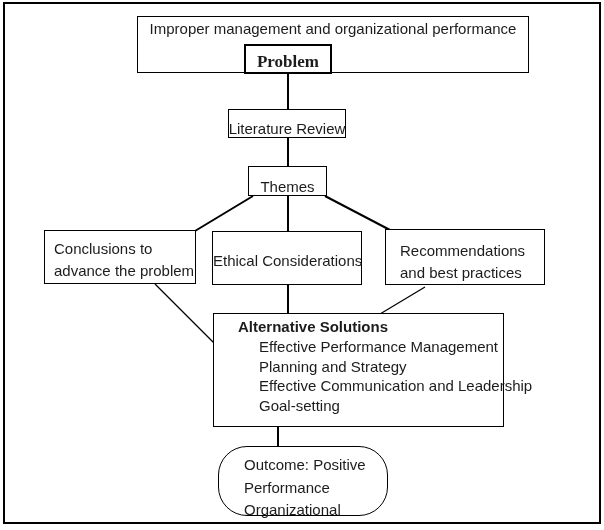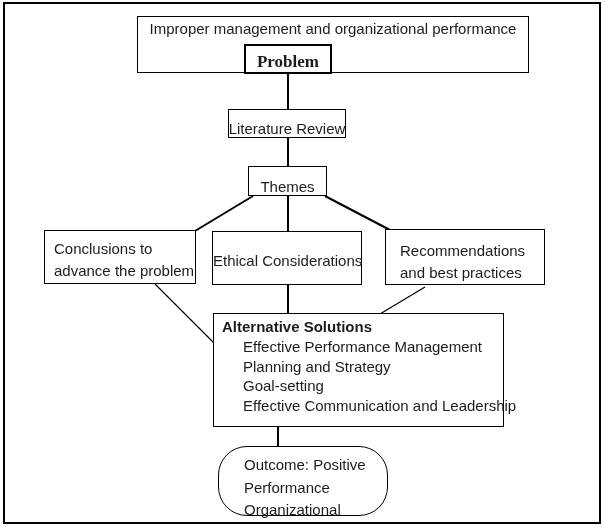--- a/index.html
+++ b/index.html
@@ -45,21 +45,21 @@
     font-family: "Liberation Serif", serif;
     font-weight: bold;
     font-size: 17px;
     z-index: 3;
   }
   .box-literature { left: 228px; top: 109px; width: 118px; height: 29px; }
   .box-themes { left: 248px; top: 166px; width: 79px; height: 30px; }
   .box-conclusions { left: 44px; top: 230px; width: 152px; height: 54px; padding: 7px 0 16px 9px; line-height: 22px; }
   .box-ethical { left: 212px; top: 231px; width: 150px; height: 54px; text-align: center; padding-top: 20px; white-space: nowrap; }
   .box-recommendations { left: 385px; top: 229px; width: 160px; height: 56px; padding: 10px 0 0 14px; line-height: 22px; }
-  .box-alternative { left: 213px; top: 313px; width: 291px; height: 114px; padding: 3px 0 0 8px; }
+  .box-alternative { left: 213px; top: 313px; width: 291px; height: 114px; padding: 3px 0 0 24px; }
   .box-alternative .alt-title { font-weight: bold; line-height: 20px; }
   .box-alternative .alt-item { padding-left: 21px; line-height: 19.5px; white-space: nowrap; }
   .box-outcome { left: 218px; top: 446px; width: 170px; height: 70px; padding: 7px 0 0 25px; line-height: 22.5px; border-radius: 29px; }
   .line-row { display: block; }
 </style>
 </head>
 <body>
 
 <div class="canvas">
 
@@ -104,22 +104,22 @@
 
   <div class="box box-recommendations">
     <span class="line-row">Recommendations</span>
     <span class="line-row">and best practices</span>
   </div>
 
   <div class="box box-alternative">
     <div class="alt-title">Alternative Solutions</div>
     <div class="alt-item">Effective Performance Management</div>
     <div class="alt-item">Planning and Strategy</div>
+    <div class="alt-item">Effective Communication and Leadership</div>
     <div class="alt-item">Goal-setting</div>
-    <div class="alt-item">Effective Communication and Leadership</div>
   </div>
 
   <div class="box box-outcome">
     <span class="line-row">Outcome: Positive</span>
     <span class="line-row">Performance</span>
     <span class="line-row">Organizational</span>
   </div>
 
 </div>
 

